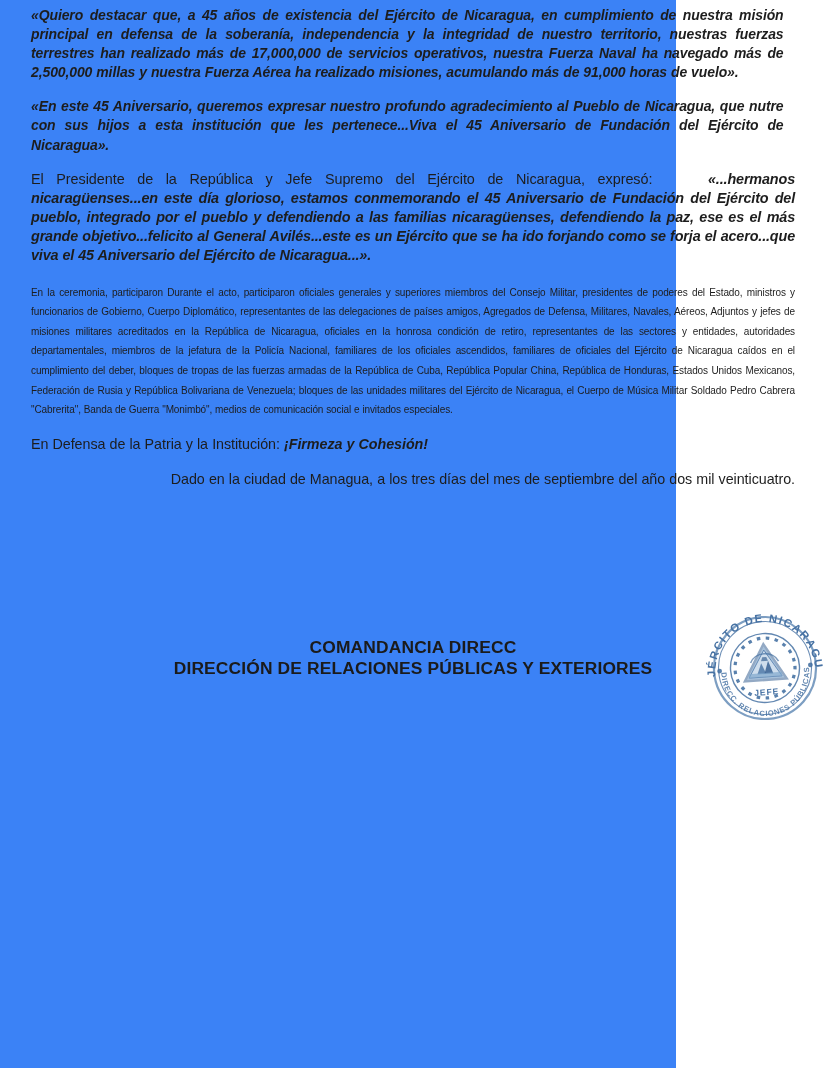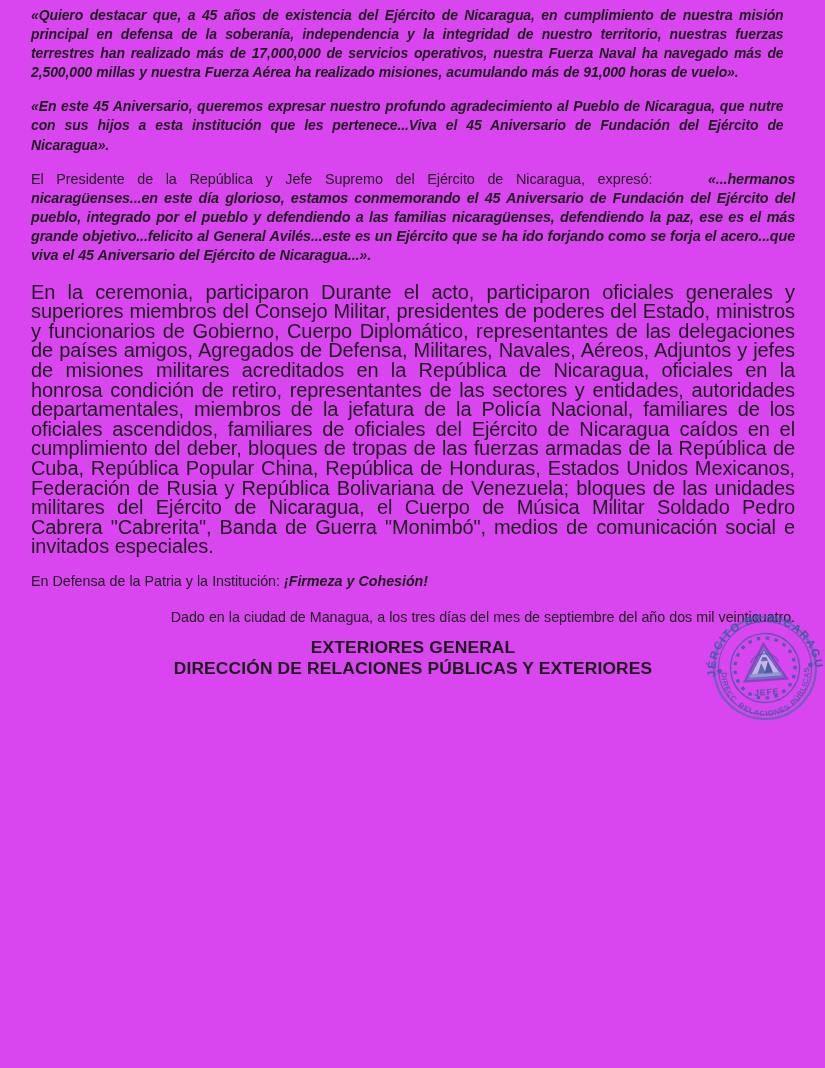--- a/index.html
+++ b/index.html
@@ -12,23 +12,23 @@
     width: 825px;
     height: 1068px;
     font-family: "Liberation Sans", sans-serif;
     color: #231f20;
     -webkit-font-smoothing: antialiased;
     overflow: hidden;
   }
 
   .page {
     position: relative;
-    width: 825px;
+    width: 676px;
     height: 1068px;
-    background: #d946ef;
+    background: #3b82f6;
     box-sizing: border-box;
   }
 
   .content {
     position: absolute;
     left: 31px;
     top: 6px;
     width: 764px;
   }
 
@@ -51,21 +51,21 @@
     font-size: 14.2px;
     line-height: 19.1px;
     letter-spacing: -0.1px;
     transform: scaleX(0.985);
     transform-origin: left top;
   }
 
   .para.body {
     font-weight: 400;
     font-style: normal;
-    font-size: 20px;
+    font-size: 10px;
     line-height: 19.6px;
     letter-spacing: -0.1px;
   }
 
   .para.mixed {
     font-weight: 400;
     font-style: normal;
   }
   .para.mixed .em {
     font-weight: 700;
@@ -137,21 +137,21 @@
     <div class="spacer-afterp3"></div>
 
     <p class="para body">En la ceremonia, participaron Durante el acto, participaron oficiales generales y superiores miembros del Consejo Militar, presidentes de poderes del Estado, ministros y funcionarios de Gobierno, Cuerpo Diplomático, representantes de las delegaciones de países amigos, Agregados de Defensa, Militares, Navales, Aéreos, Adjuntos y jefes de misiones militares acreditados en la República de Nicaragua, oficiales en la honrosa condición de retiro, representantes de las sectores y entidades, autoridades departamentales, miembros de la jefatura de la Policía Nacional, familiares de los oficiales ascendidos, familiares de oficiales del Ejército de Nicaragua caídos en el cumplimiento del deber, bloques de tropas de las fuerzas armadas de la República de Cuba, República Popular China, República de Honduras, Estados Unidos Mexicanos, Federación de Rusia y República Bolivariana de Venezuela; bloques de las unidades militares del Ejército de Nicaragua, el Cuerpo de Música Militar Soldado Pedro Cabrera "Cabrerita", Banda de Guerra "Monimbó", medios de comunicación social e invitados especiales.</p>
 
 
     <p class="para closing"><span>En Defensa de la Patria y la Institución: </span><span class="em">¡Firmeza y Cohesión!</span></p>
 
     <p class="para closing dated">Dado en la ciudad de Managua, a los tres días del mes de septiembre del año dos mil veinticuatro.</p>
 
     <div class="signature">
-      <span class="line1">EXTERIORES GENERAL</span>
+      <span class="line1">COMANDANCIA DIRECC</span>
       <span class="line2">DIRECCIÓN DE RELACIONES PÚBLICAS Y EXTERIORES</span>
     </div>
 
     <div class="seal">
       <svg viewBox="0 0 140 110" xmlns="http://www.w3.org/2000/svg">
         <defs>
           <path id="arcTop" d="M 18,62 A 50,50 0 0 1 118,62"></path>
           <path id="arcBottom" d="M 24,62 A 44,44 0 0 0 112,62"></path>
         </defs>
 

